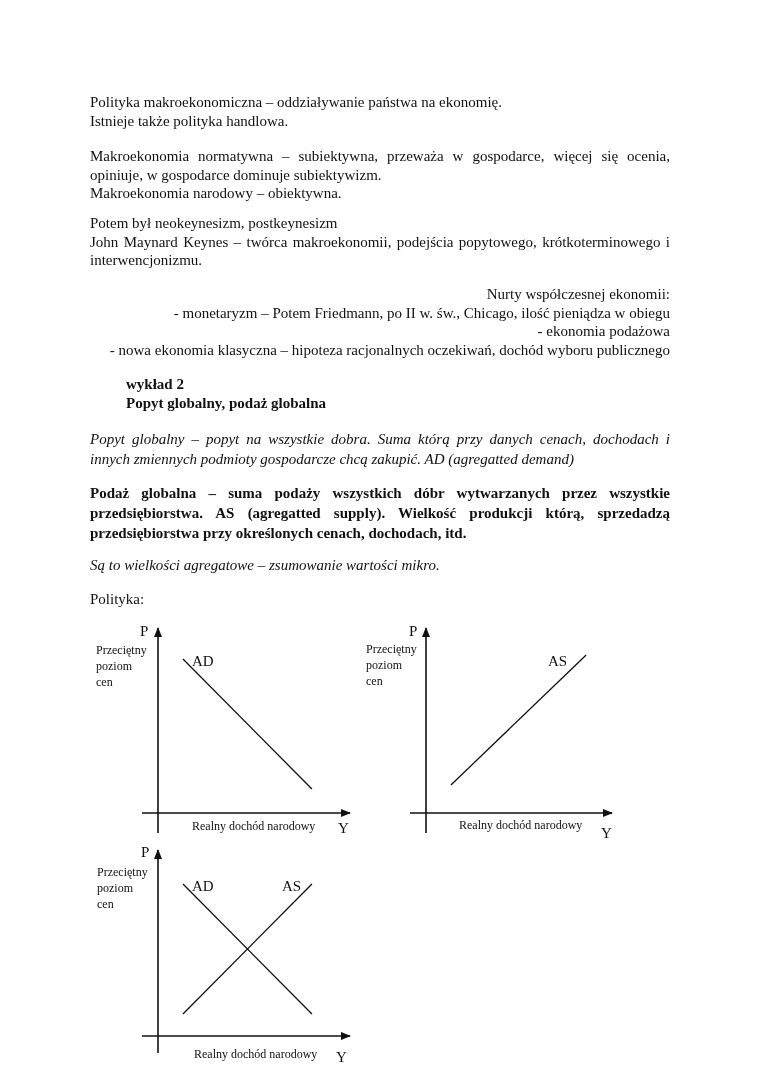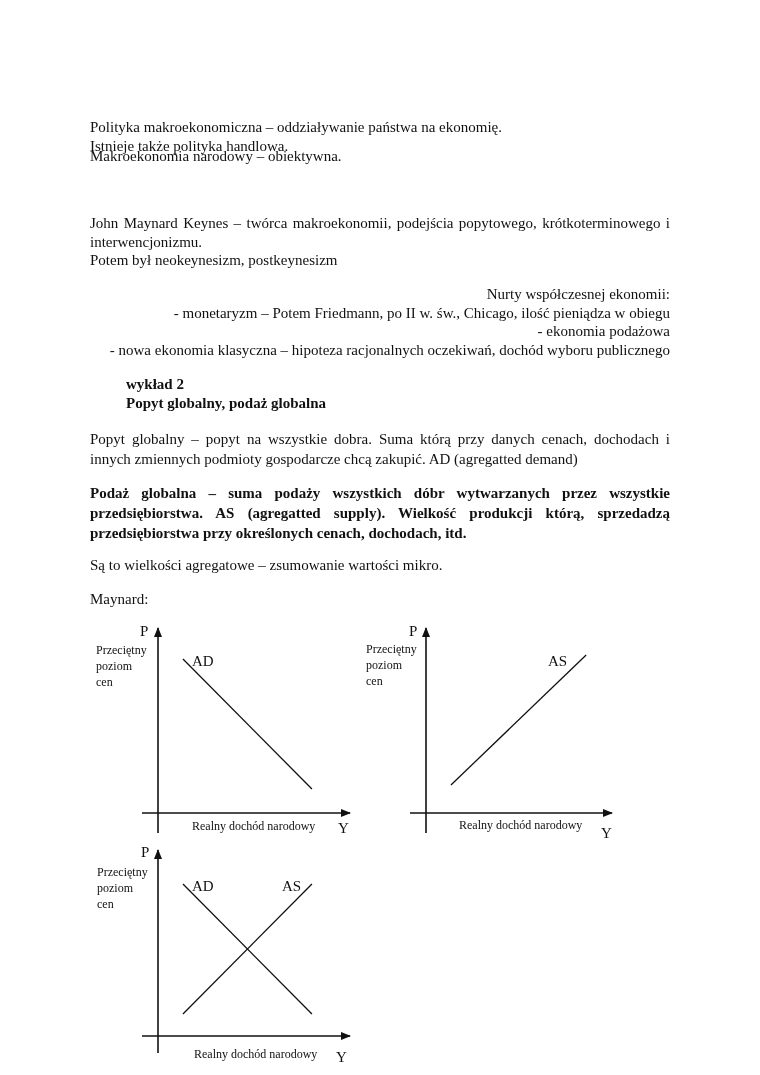--- a/index.html
+++ b/index.html
@@ -7,53 +7,54 @@
          font-family: "Liberation Serif", "DejaVu Serif", serif; color: #111; }
   .p { position: absolute; left: 90px; width: 580px; font-size: 15px; line-height: 18.5px; margin: 0; }
   .j { text-align: justify; text-align-last: left; }
   .b { font-weight: bold; }
   .line { display: block; }
   svg text { font-family: "Liberation Serif", "DejaVu Serif", serif; fill: #111; }
 </style>
 </head>
 <body>
 
-<div class="p" style="top:93px;margin-top:25px;">
+<div class="p" style="top:93px;">
   <span class="line">Polityka makroekonomiczna – oddziaływanie państwa na ekonomię.</span>
   <span class="line">Istnieje także polityka handlowa.</span>
 </div>
 
 <div class="p" style="top:147px;">
+  <span class="line j">Makroekonomia normatywna – subiektywna, przeważa w gospodarce, więcej się ocenia, opiniuje, w gospodarce dominuje subiektywizm.</span>
   <span class="line">Makroekonomia narodowy – obiektywna.</span>
 </div>
 
 <div class="p" style="top:214px;">
+  <span class="line">Potem był neokeynesizm, postkeynesizm</span>
   <span class="line j">John Maynard Keynes – twórca makroekonomii, podejścia popytowego, krótkoterminowego i interwencjonizmu.</span>
-  <span class="line">Potem był neokeynesizm, postkeynesizm</span>
 </div>
 
 <div class="p" style="top:285px;text-align:right;">
   <span class="line">Nurty współczesnej ekonomii:</span>
   <span class="line">- monetaryzm – Potem Friedmann, po II w. św., Chicago, ilość pieniądza w obiegu</span>
   <span class="line">- ekonomia podażowa</span>
   <span class="line">- nowa ekonomia klasyczna – hipoteza racjonalnych oczekiwań, dochód wyboru publicznego</span>
 </div>
 
 <div class="p b" style="top:375px;margin-left:36px;">
   <span class="line">wykład 2</span>
   <span class="line">Popyt globalny, podaż globalna</span>
 </div>
 
-<div class="p j" style="top:429px; line-height:20px;">Popyt globalny – popyt na wszystkie dobra. Suma którą przy danych cenach, dochodach i innych zmiennych podmioty gospodarcze chcą zakupić. AD (agregatted demand)</div>
+<div class="p j" style="top:429px; line-height:20px;font-style:italic;">Popyt globalny – popyt na wszystkie dobra. Suma którą przy danych cenach, dochodach i innych zmiennych podmioty gospodarcze chcą zakupić. AD (agregatted demand)</div>
 
 <div class="p j" style="top:483px; line-height:20px;font-weight:bold;">Podaż globalna – suma podaży wszystkich dóbr wytwarzanych przez wszystkie przedsiębiorstwa. AS (agregatted supply). Wielkość produkcji którą, sprzedadzą przedsiębiorstwa przy określonych cenach, dochodach, itd.</div>
 
-<div class="p" style="top:556px;">Są to wielkości agregatowe – zsumowanie wartości mikro.</div>
+<div class="p" style="top:556px;font-style:italic;">Są to wielkości agregatowe – zsumowanie wartości mikro.</div>
 
-<div class="p" style="top:590px;">Maynard:</div>
+<div class="p" style="top:590px;">Polityka:</div>
 
 <svg id="charts" width="760" height="1075" style="position:absolute;left:0;top:0;">
   <defs>
     <marker id="arr" markerWidth="10" markerHeight="8" refX="9" refY="4" orient="auto" markerUnits="userSpaceOnUse">
       <path d="M0,0 L10,4 L0,8 Z" fill="#111"></path>
     </marker>
   </defs>
 
   <g id="chart0">
     <line x1="158" y1="833" x2="158" y2="628" stroke="#111" stroke-width="1.6" marker-end="url(#arr)"></line>

